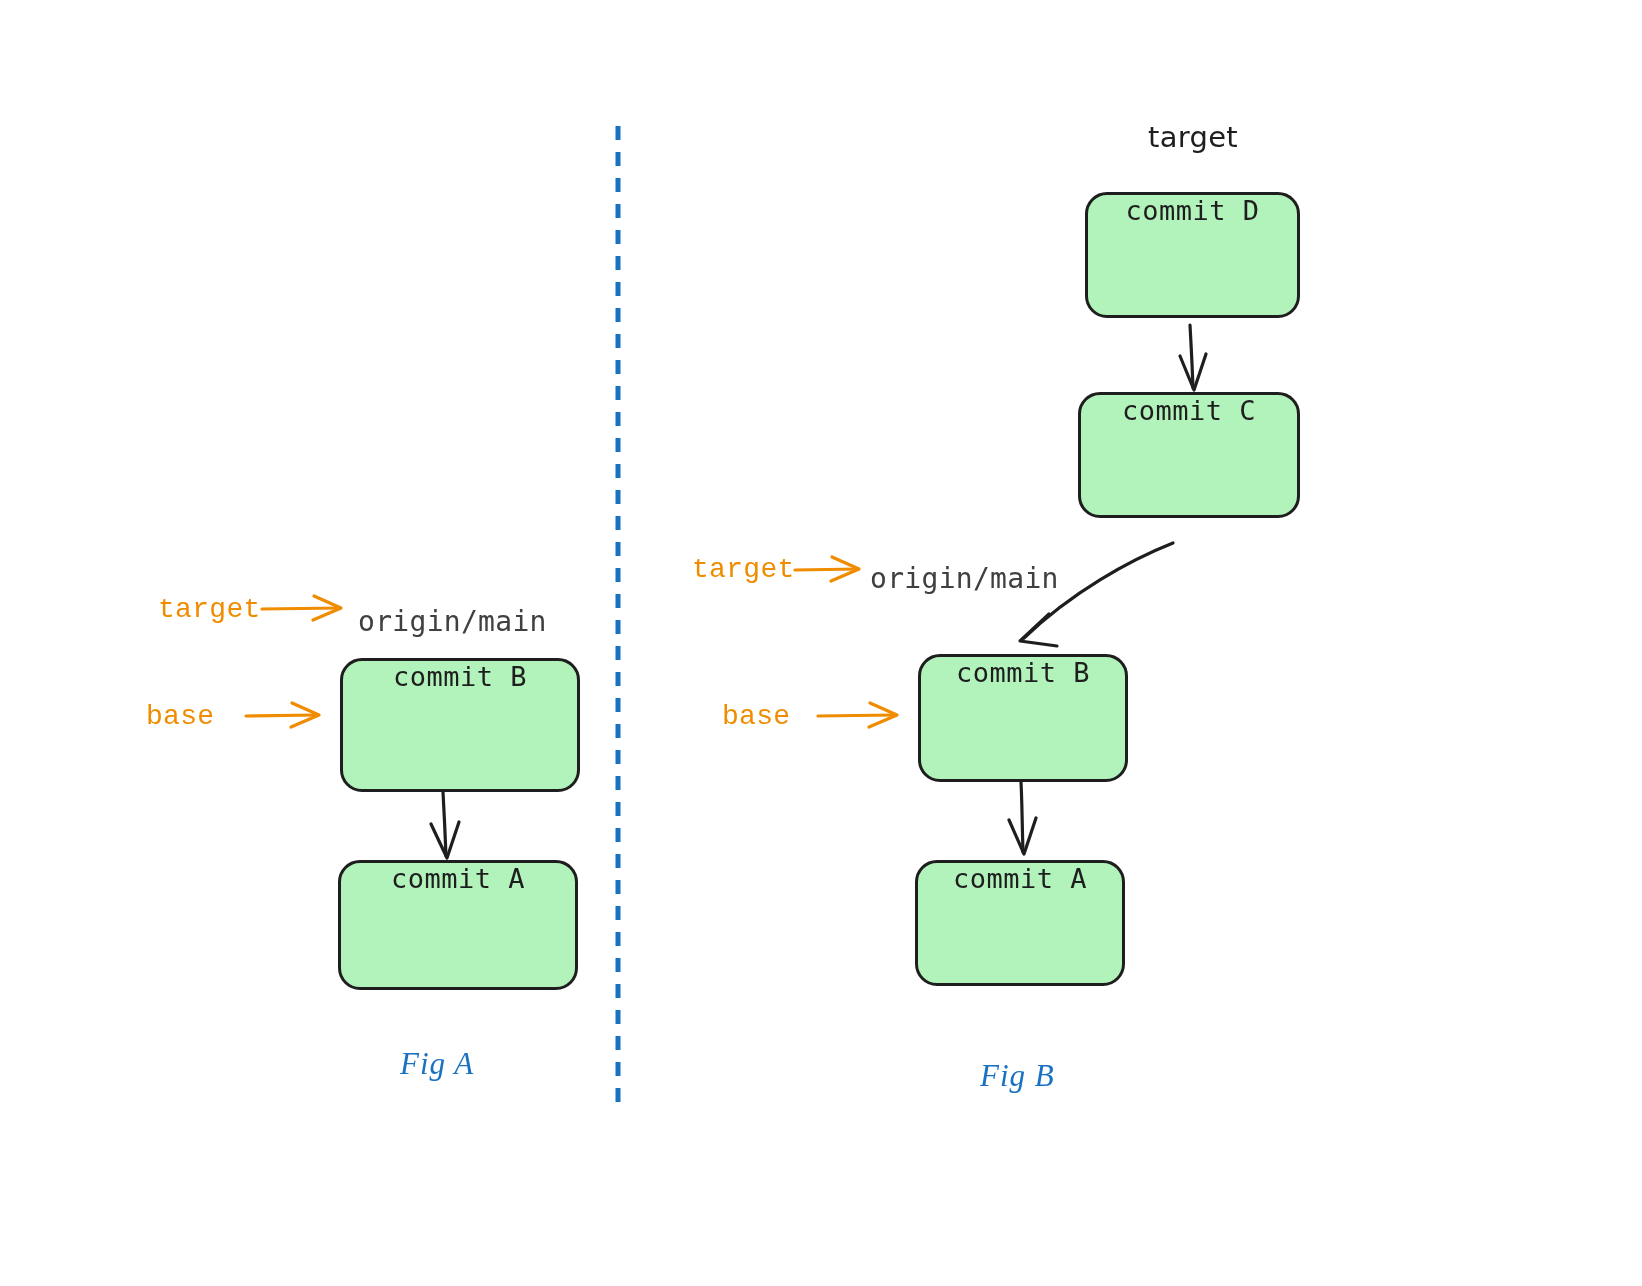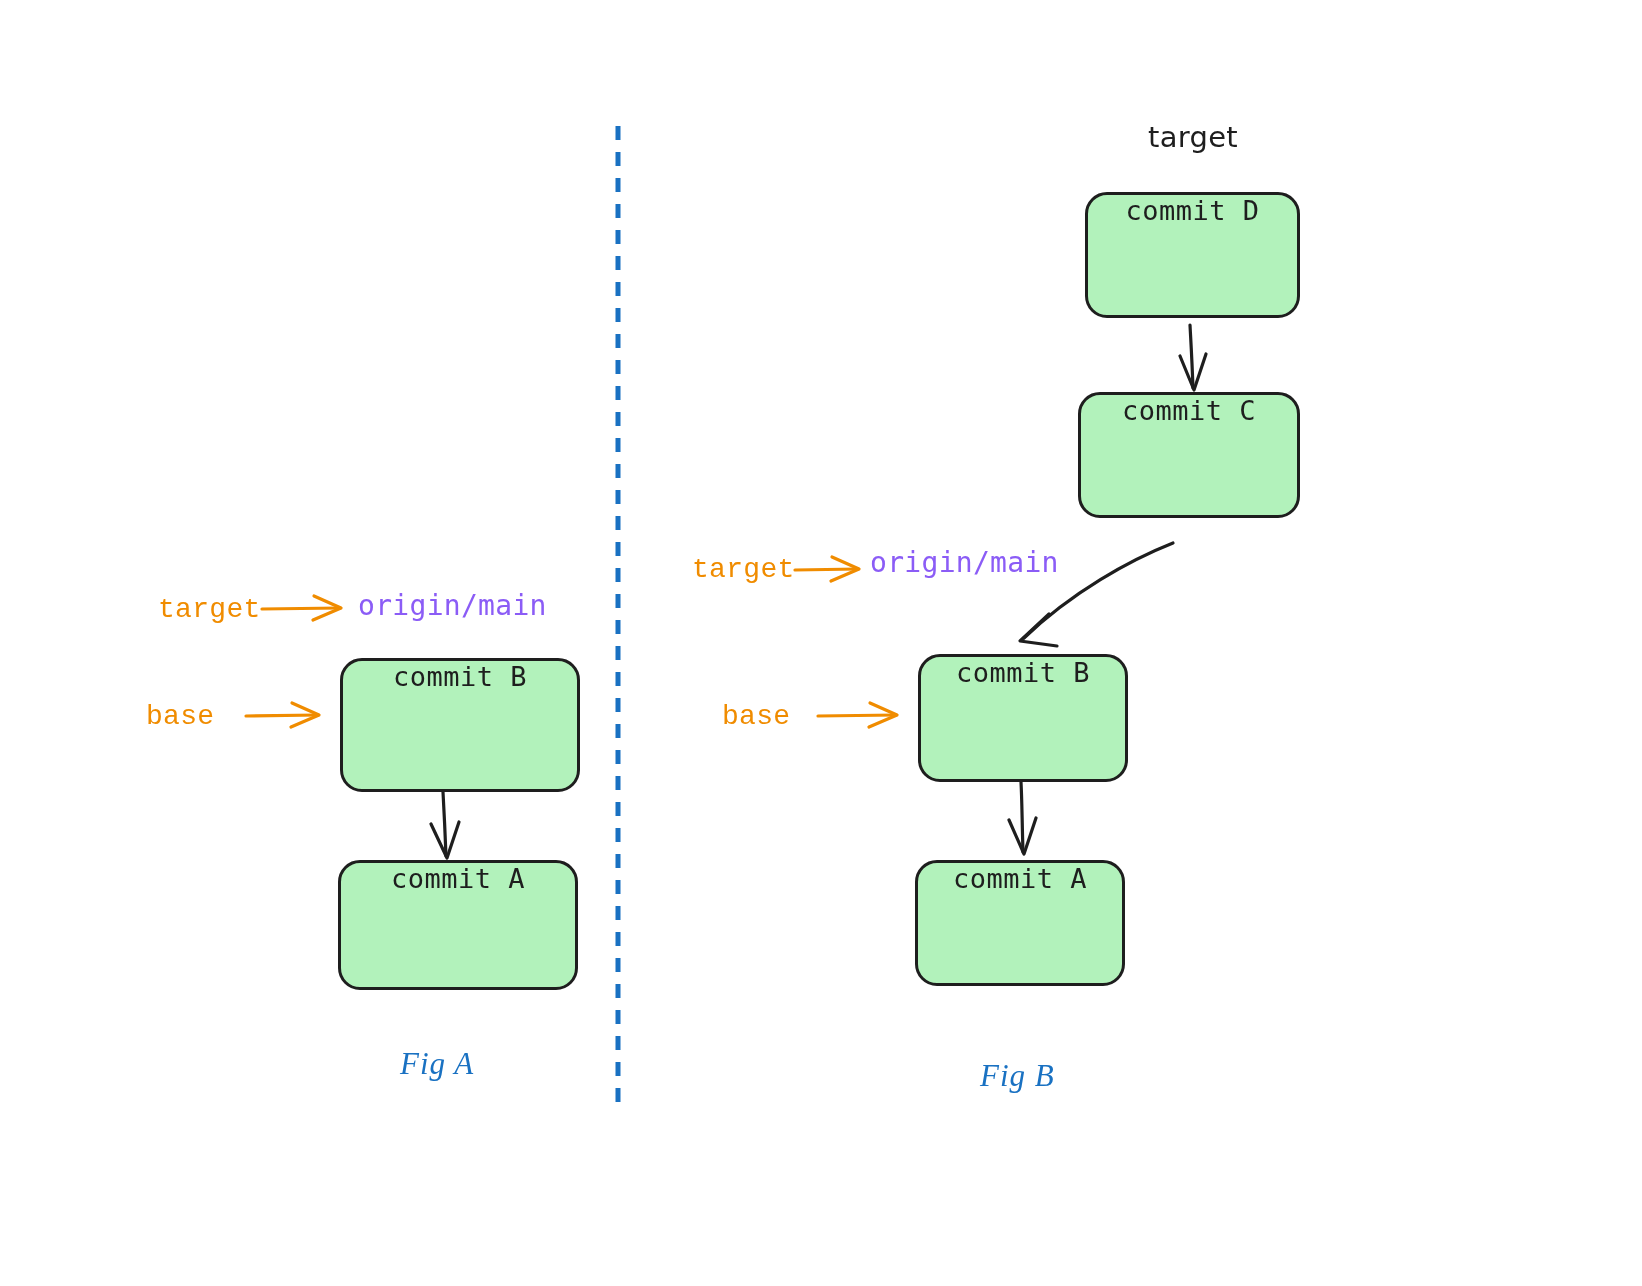--- a/index.html
+++ b/index.html
@@ -49,23 +49,24 @@
     font-size: 27px;
     color: #1e1e1e;
     letter-spacing: 0.5px;
     white-space: nowrap;
   }
   
   .ref-label {
     position: absolute;
     font-family: "DejaVu Sans Mono", monospace;
     font-size: 28px;
-    color: #8b5cf6;
+    color: #404040;
     white-space: nowrap;
     letter-spacing: 0.3px;
+    margin-top: 16px;
   }
   .branch-label {
     position: absolute;
     font-family: "DejaVu Sans", sans-serif;
     font-size: 29px;
     color: #1e1e1e;
     white-space: nowrap;
     letter-spacing: 0.3px;
   }
   

